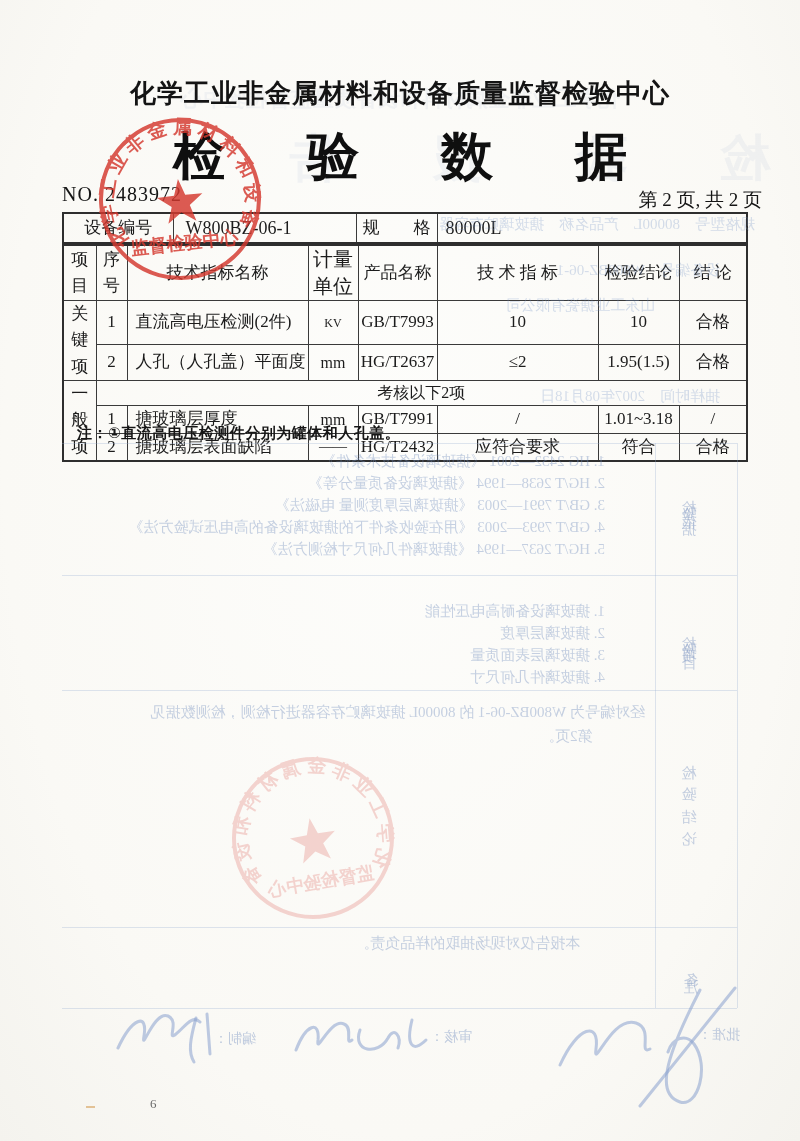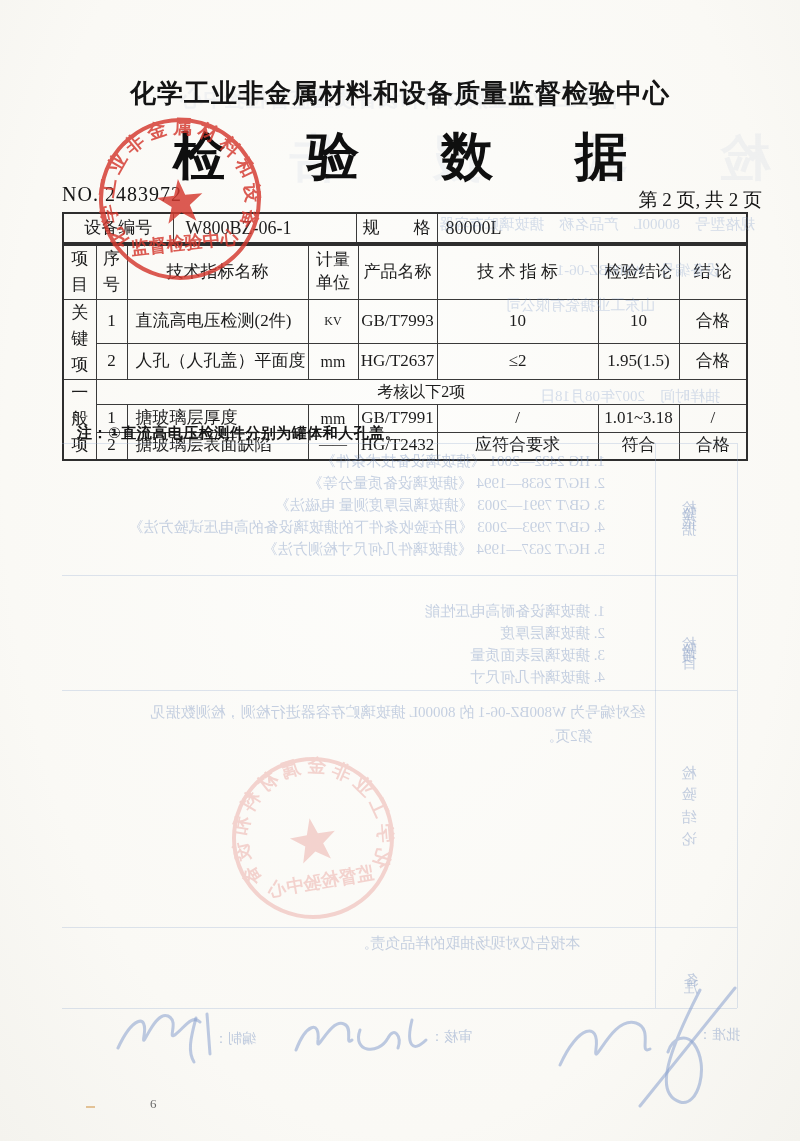--- a/index.html
+++ b/index.html
@@ -109,21 +109,21 @@
         <col style="width:79px">
           <col style="width:161px">
           <col style="width:81px">
           <col style="width:68px">
       </colgroup>
       <tbody>
           <tr style="height:36px">
         <td class="grp">项目</td>
         <td class="grp">序号</td>
         <td>技术指标名称</td>
-        <td style="font-size:17px;padding:0">计量单位</td>
+        <td style="font-size:20px;padding:0">计量单位</td>
         <td>产品名称</td>
         <td>技 术 指 标</td>
         <td>检验结论</td>
         <td>结 论</td>
       </tr>
       <tr style="height:37px">
         <td rowspan="2" class="grp">关键项</td>
         <td>1</td>
         <td class="lft">直流高电压检测(2件)</td>
         <td style="font-size:12px">KV</td>

